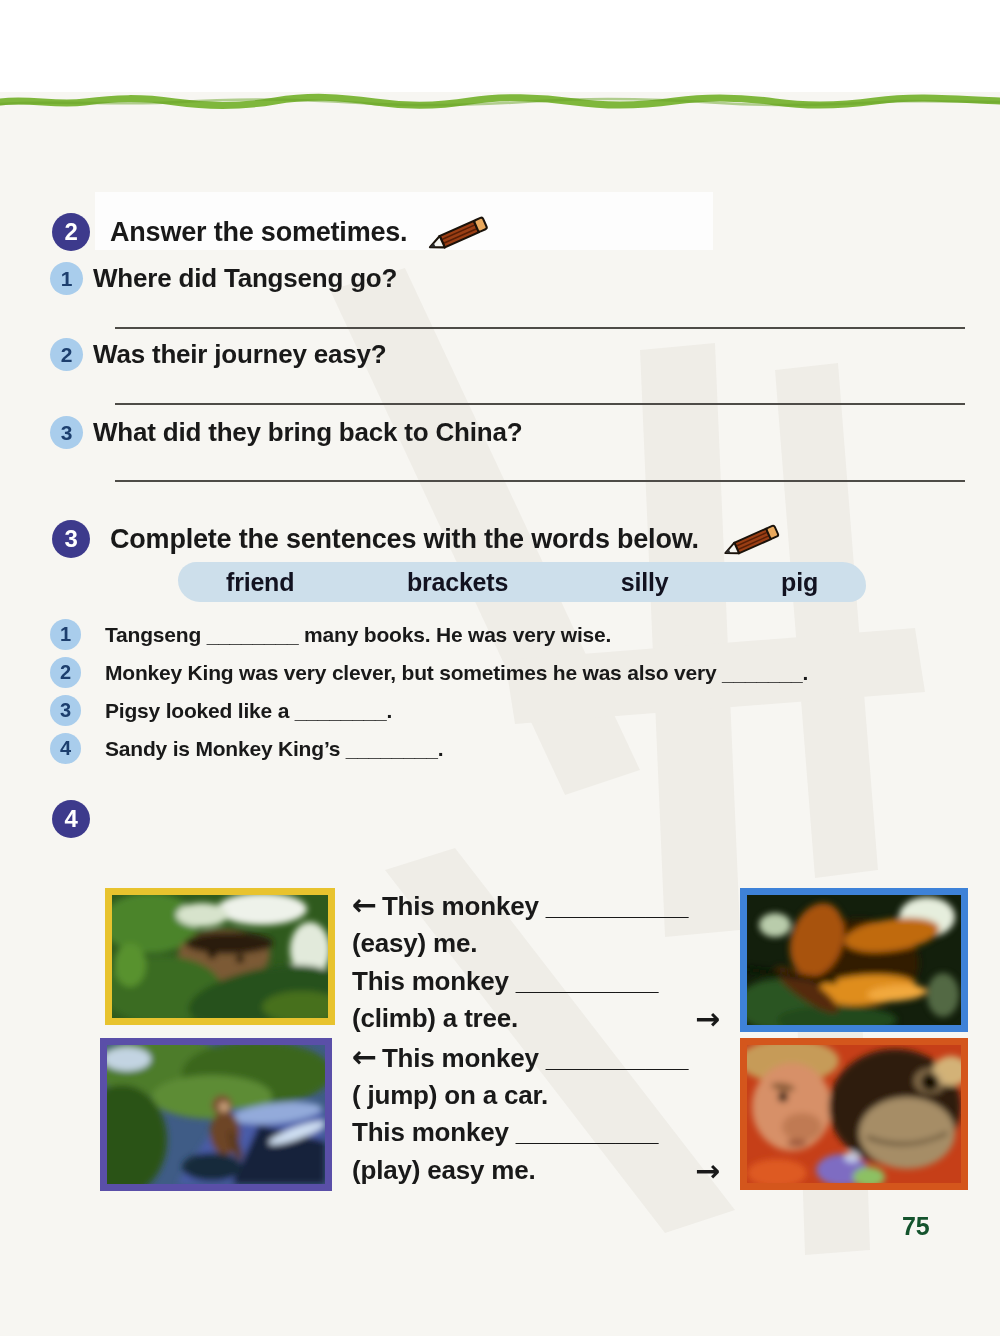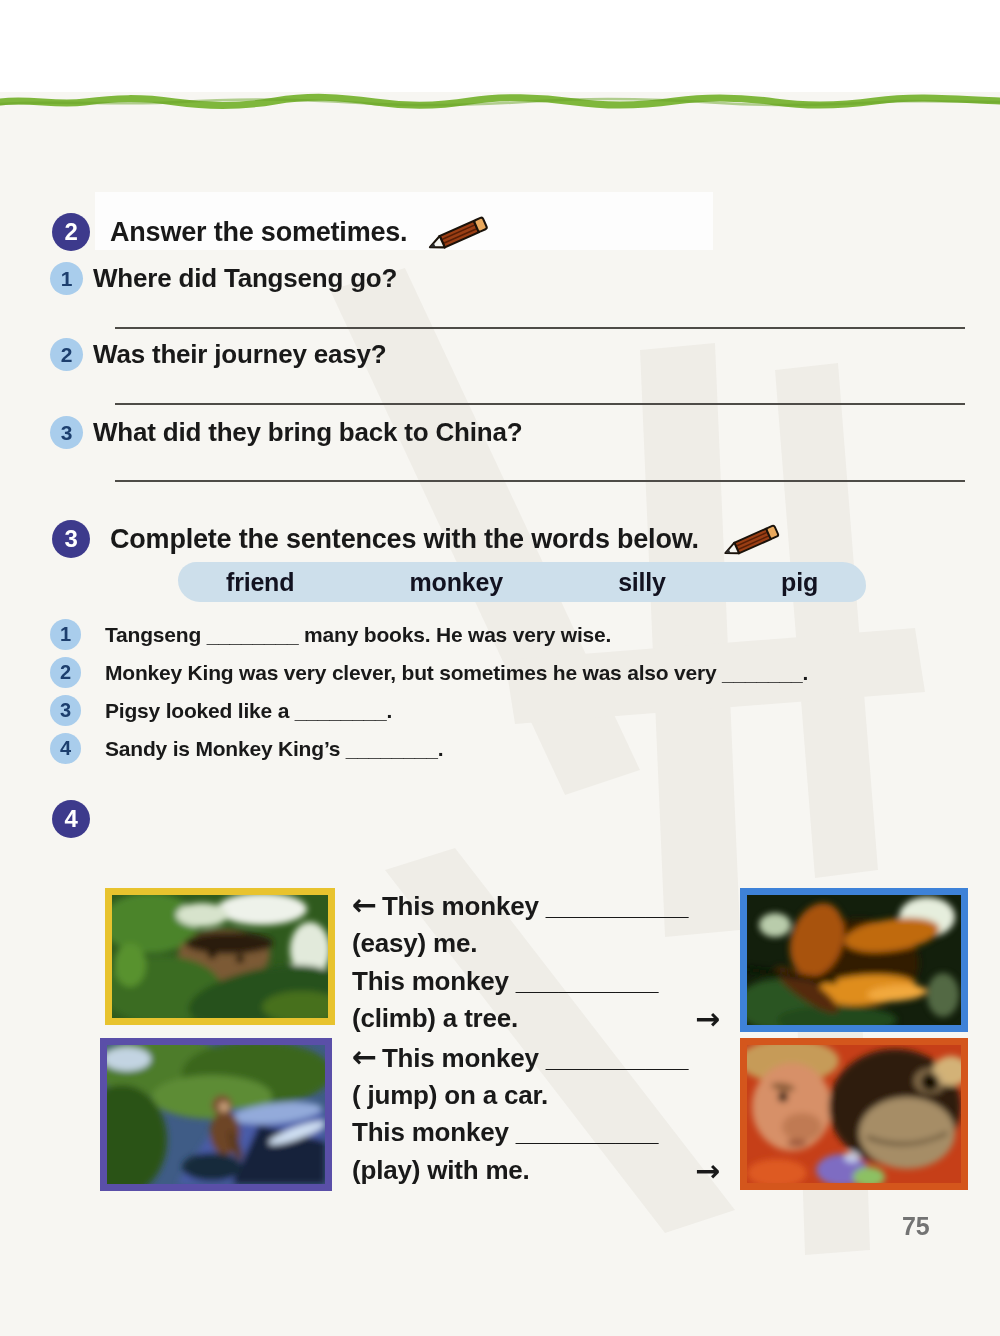--- a/index.html
+++ b/index.html
@@ -37,21 +37,21 @@
   .p2{left:740px;top:888px;width:228px;height:144px;border-color:#3e82d8;}
   .p3{left:100px;top:1038px;width:232px;height:153px;border-color:#5a4fa8;}
   .p4{left:740px;top:1038px;width:228px;height:152px;border-color:#d4561c;}
 
   .mcol{position:absolute;left:352px;top:886px;width:372px;}
   .m-line{position:relative;font-size:26px;font-weight:600;line-height:37.4px;white-space:nowrap;}
   .arr{font-family:"DejaVu Sans","Liberation Sans",sans-serif;font-size:30px;font-weight:700;}
   .arr-l{margin-right:5px;}
   .arr-r{position:absolute;right:4px;top:0;}
 
-  .page-num{position:absolute;left:902px;top:1212px;font-size:25px;font-weight:700;color:#737373;}
+  .page-num{position:absolute;left:902px;top:1212px;font-size:25px;font-weight:700;color:#14532d;}
 </style>
 </head>
 <body>
 
 <div class="page">
 
   <div class="top-band"></div>
 
   <svg class="wave" width="1000" height="30" viewBox="0 0 1000 30">
     <path d="M0,16 C30,12 55,20 85,16 S140,11 175,16 S240,21 275,15 S340,11 375,16 S440,20 470,15 S540,11 575,16 S640,20 675,15 S740,11 775,16 S840,20 875,15 S940,12 1000,15" fill="none" stroke="#7fb73c" stroke-width="7" stroke-linecap="round"></path>
@@ -112,21 +112,21 @@
         <path d="M14,26 h36 M14,30 h36" stroke="#571f06" stroke-width="1.5"></path>
         <rect x="50" y="22" width="9" height="12" rx="2" fill="#e9a95e" stroke="#1a120a" stroke-width="2"></rect>
         <polygon points="14,22 1,28 14,34" fill="#f4f4f0" stroke="#1a120a" stroke-width="2" stroke-linejoin="round"></polygon>
         <polygon points="6,25.6 1,28 6,30.4" fill="#2a2a2a"></polygon>
       </g>
     </svg>
   </div>
 
   <div class="band">
     <span>friend</span>
-    <span>monkey</span>
+    <span>brackets</span>
     <span>silly</span>
     <span>pig</span>
   </div>
 
   <div class="row" style="left:50px;top:619px;">
     <div class="sub-badge sm">1</div>
     <span class="s-text">Tangseng ________ many books. He was very wise.</span>
   </div>
   <div class="row" style="left:50px;top:657px;">
     <div class="sub-badge sm">2</div>
@@ -268,20 +268,20 @@
     <div class="m-line">
       <span class="arr arr-l">←</span><span>This monkey __________</span>
     </div>
     <div class="m-line">
       <span>( jump) on a car.</span>
     </div>
     <div class="m-line">
       <span>This monkey __________</span>
     </div>
     <div class="m-line">
-      <span>(play) with me.</span>
+      <span>(play) easy me.</span>
       <span class="arr arr-r">→</span>
     </div>
   </div>
 
   <div class="page-num">75</div>
 
 </div>
 
 </body></html>

